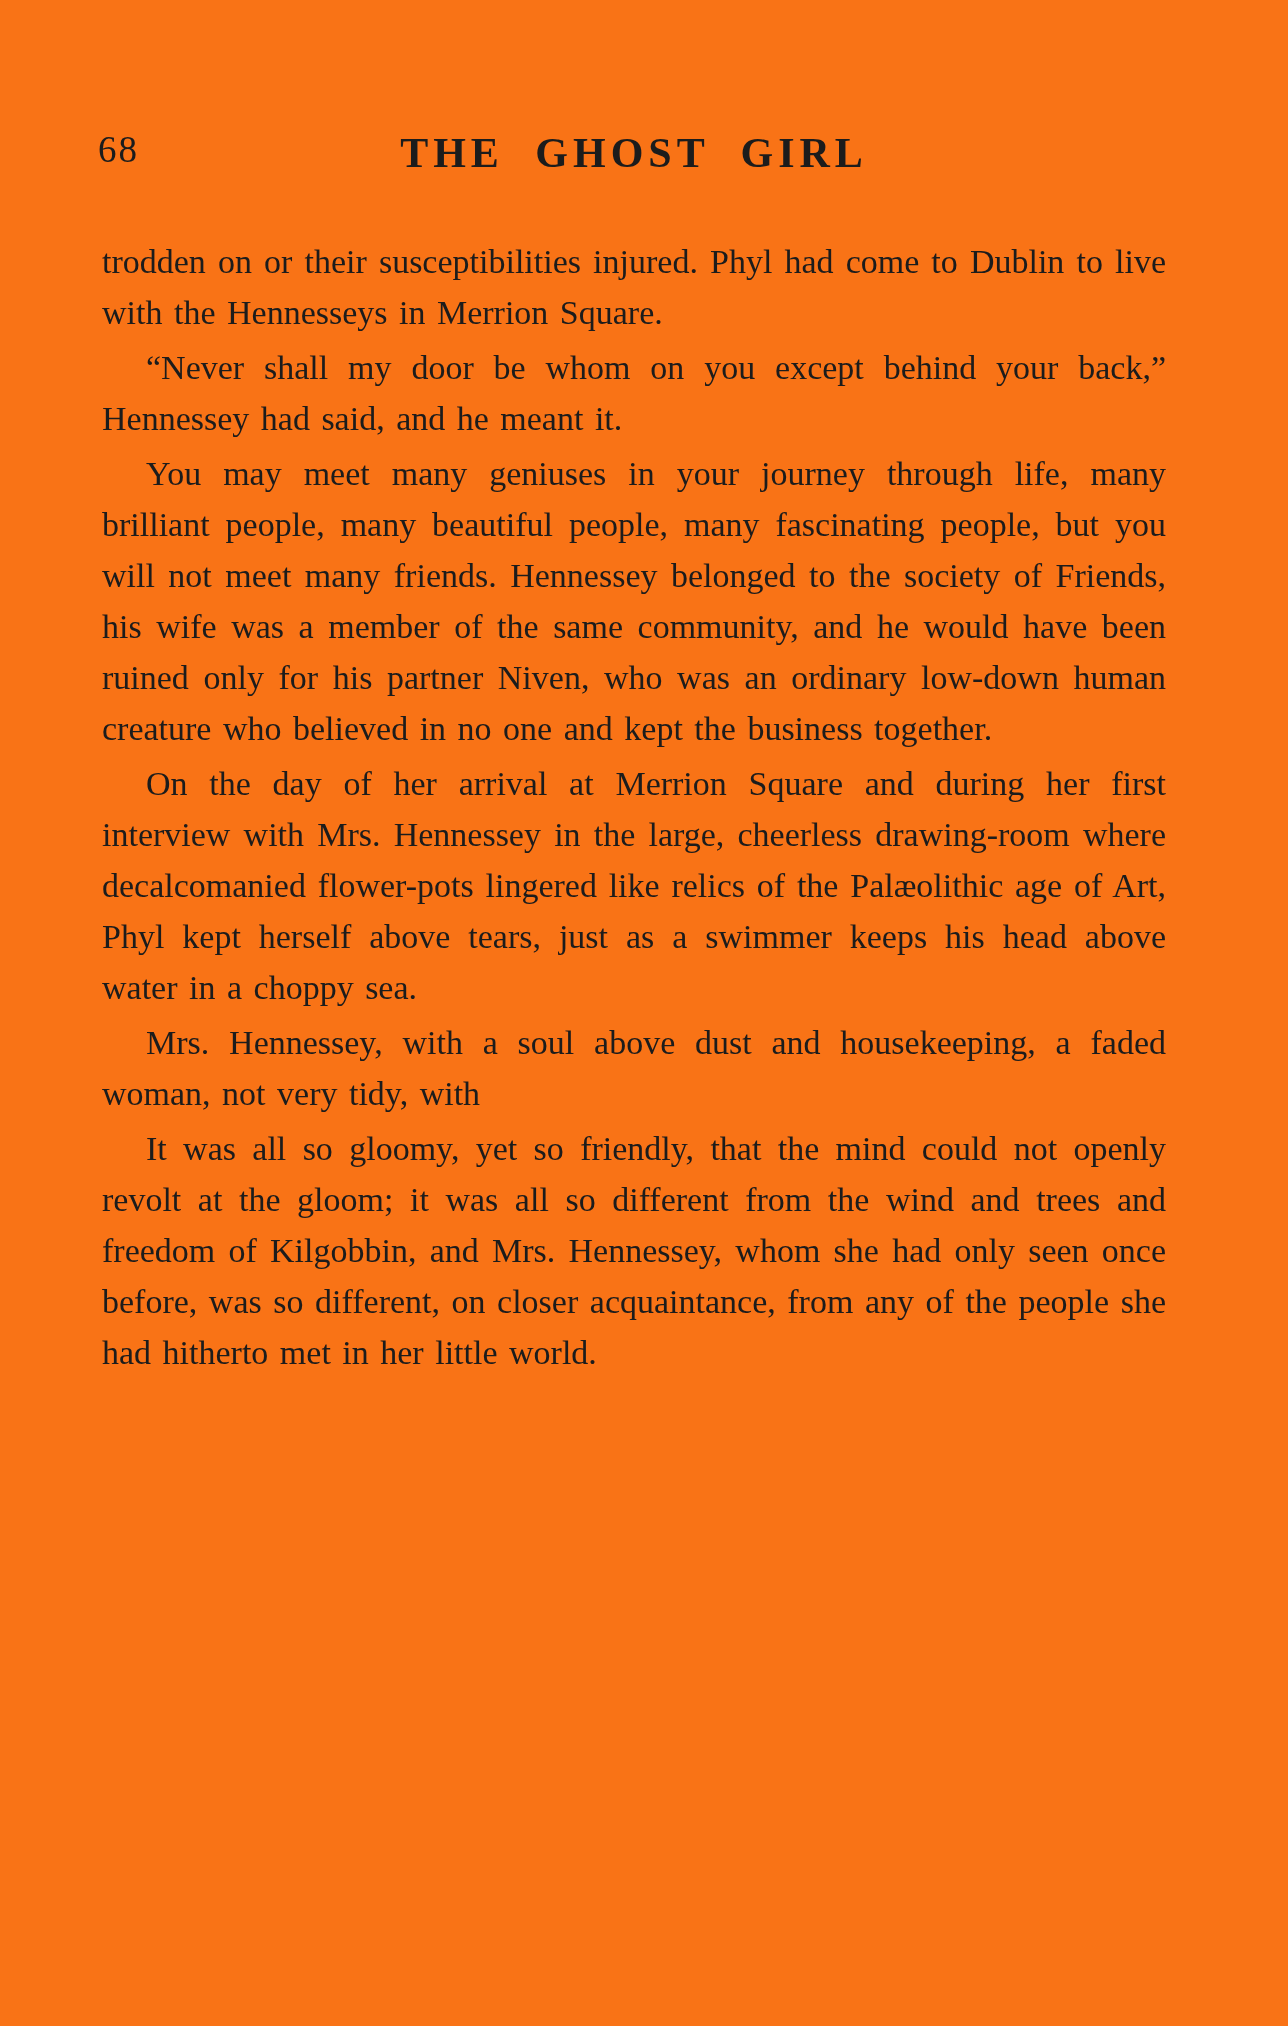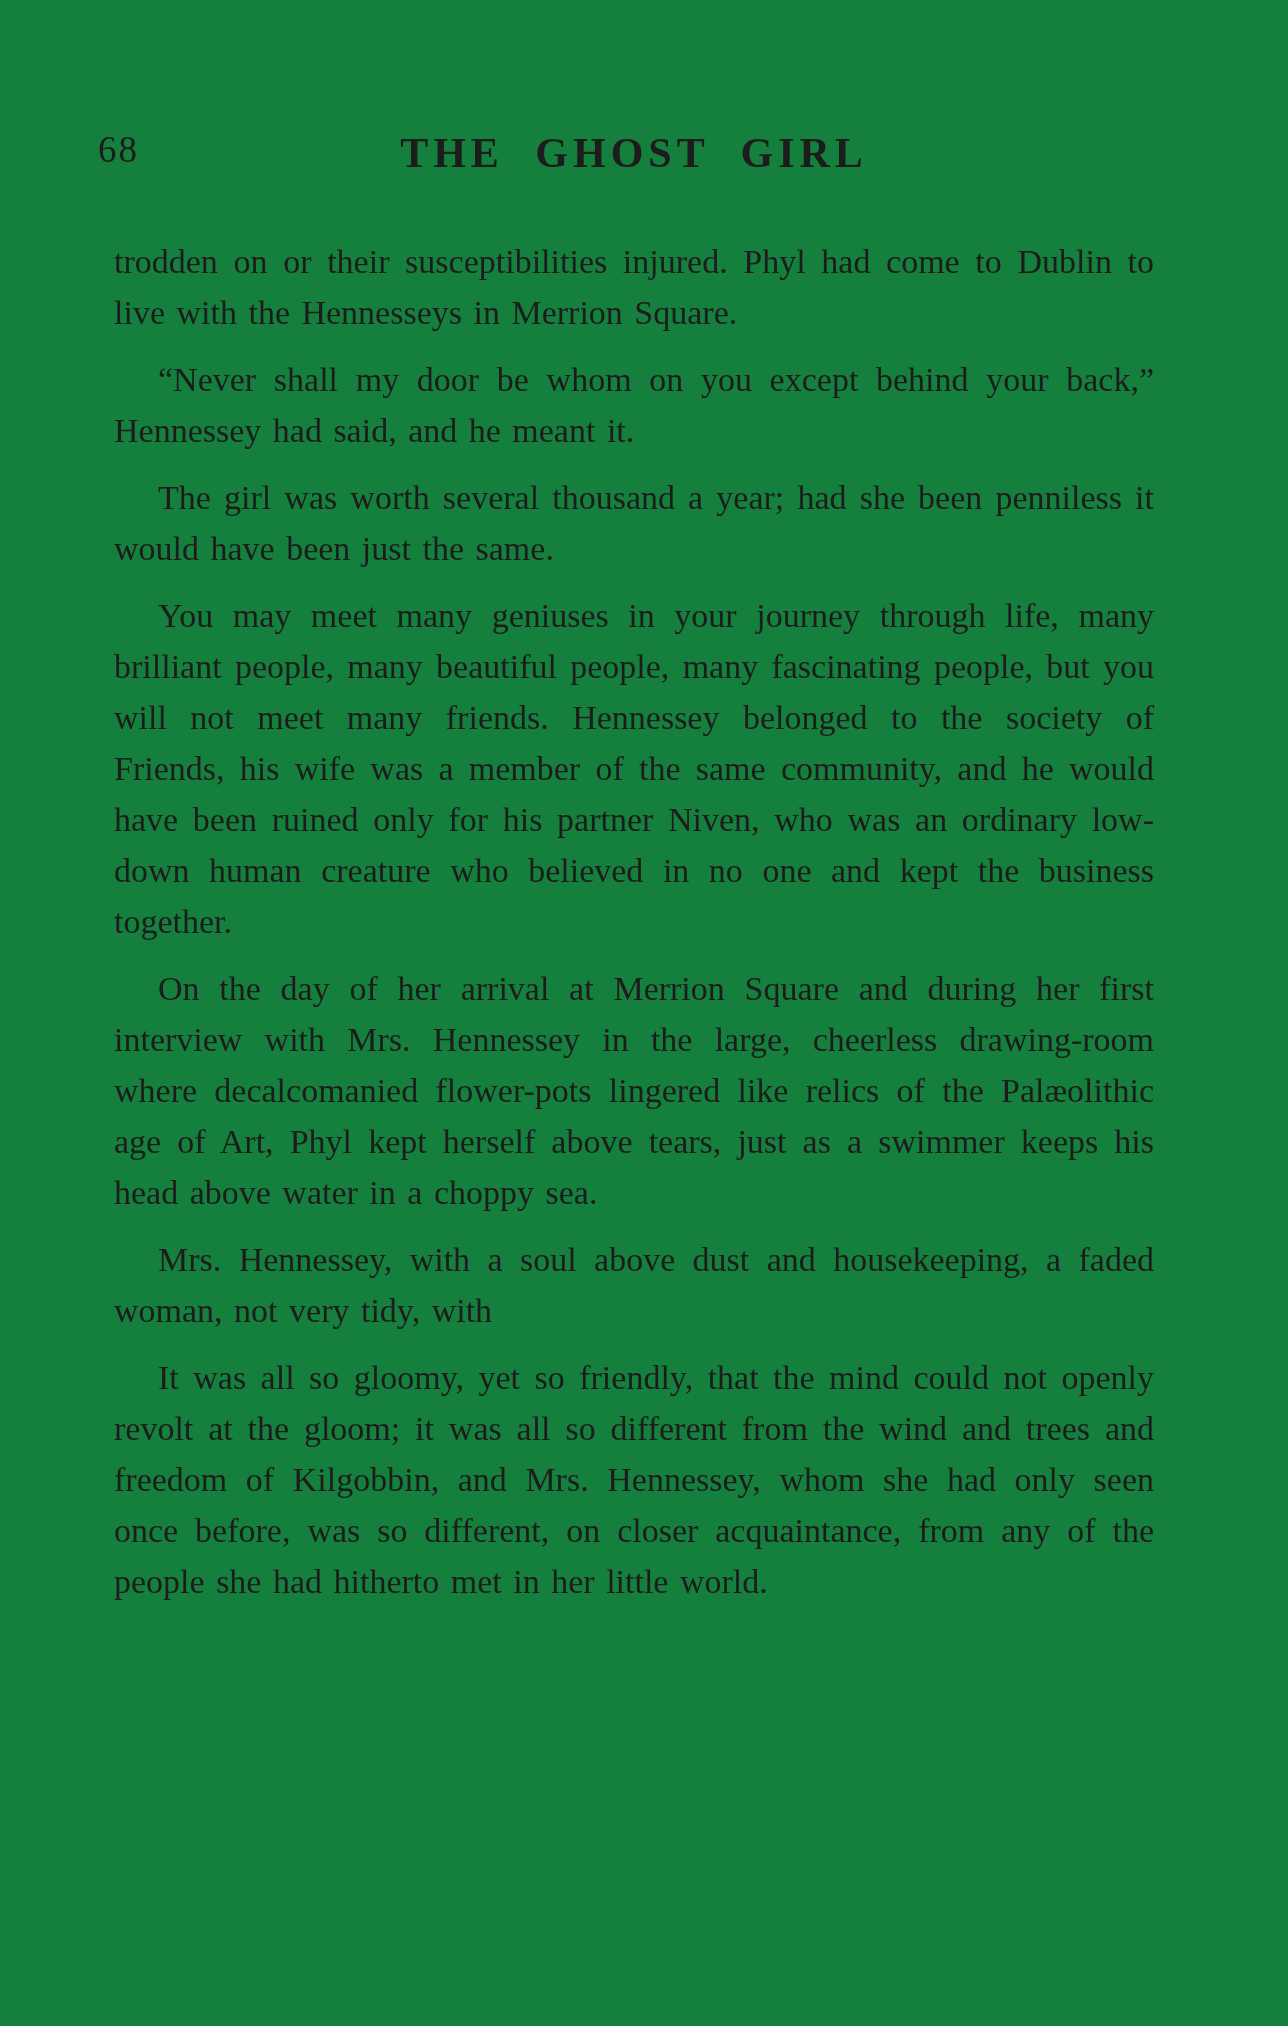--- a/index.html
+++ b/index.html
@@ -5,21 +5,21 @@
   html, body {
     margin: 0;
     padding: 0;
     background: #e9e9e7;
   }
   .page {
     position: relative;
     width: 1288px;
     height: 2026px;
     margin: 0 auto;
-    background: #15803d;
+    background: #f97316;
     color: #1c1c1c;
     font-family: "Liberation Serif", "DejaVu Serif", serif;
     box-sizing: border-box;
     padding: 118px 118px 0 98px;
     overflow: hidden;
   }
   .page-header {
     position: relative;
     height: 62px;
     margin-bottom: 52px;
@@ -40,37 +40,36 @@
     word-spacing: 16px;
     line-height: 62px;
   }
   .page-body {
     text-align: justify;
     font-size: 34px;
     line-height: 51px;
     word-spacing: 3px;
   }
   .page-body p {
-    margin: 16px;
+    margin: 4px;
     padding: 0;
   }
   .page-body p.indent {
     text-indent: 44px;
   }
 </style>
 </head>
 <body>
 
 <div class="page">
   <header class="page-header">
     <span class="page-number">68</span>
     <h1 class="running-title">THE GHOST GIRL</h1>
   </header>
   <main class="page-body">
       <p class="">trodden on or their susceptibilities injured.  Phyl had come to Dublin to live with the Hennesseys in Merrion Square.</p>
       <p class="indent">“Never shall my door be whom on you except behind your back,” Hennessey had said, and he meant it.</p>
-      <p class="indent">The girl was worth several thousand a year; had she been penniless it would have been just the same.</p>
       <p class="indent">You may meet many geniuses in your journey through life, many brilliant people, many beautiful people, many fascinating people, but you will not meet many friends.  Hennessey belonged to the society of Friends, his wife was a member of the same community, and he would have been ruined only for his partner Niven, who was an ordinary low-down human creature who believed in no one and kept the business together.</p>
       <p class="indent">On the day of her arrival at Merrion Square and during her first interview with Mrs. Hennessey in the large, cheerless drawing-room where decalcomanied flower-pots lingered like relics of the Palæolithic age of Art, Phyl kept herself above tears, just as a swimmer keeps his head above water in a choppy sea.</p>
       <p class="indent">Mrs. Hennessey, with a soul above dust and housekeeping, a faded woman, not very tidy, with</p>
       <p class="indent">It was all so gloomy, yet so friendly, that the mind could not openly revolt at the gloom; it was all so different from the wind and trees and freedom of Kilgobbin, and Mrs. Hennessey, whom she had only seen once before, was so different, on closer acquaintance, from any of the people she had hitherto met in her little world.</p>
     </main>
 </div>
 
 </body></html>

